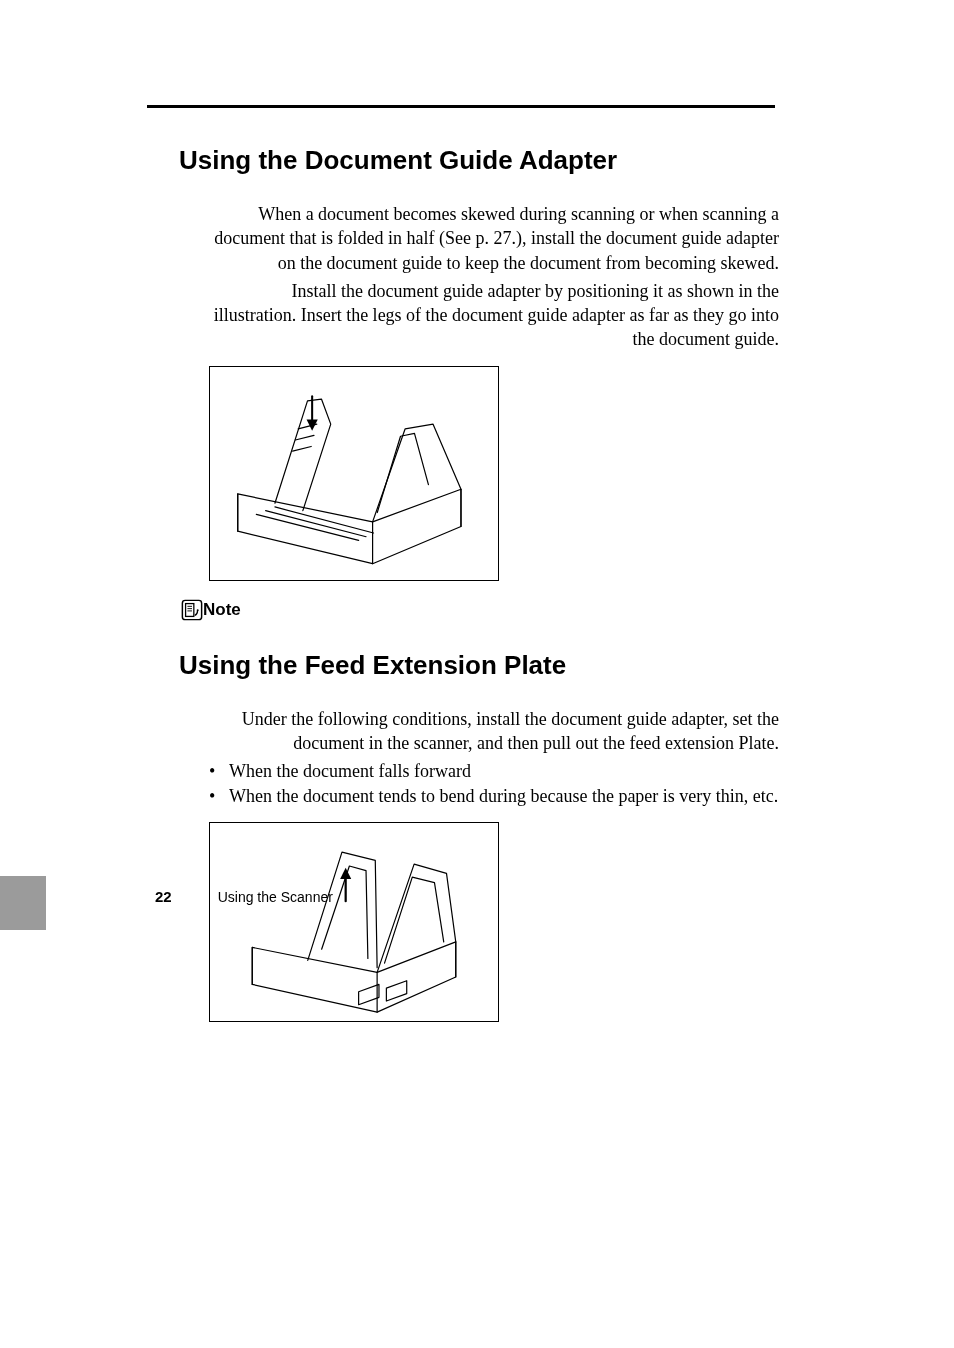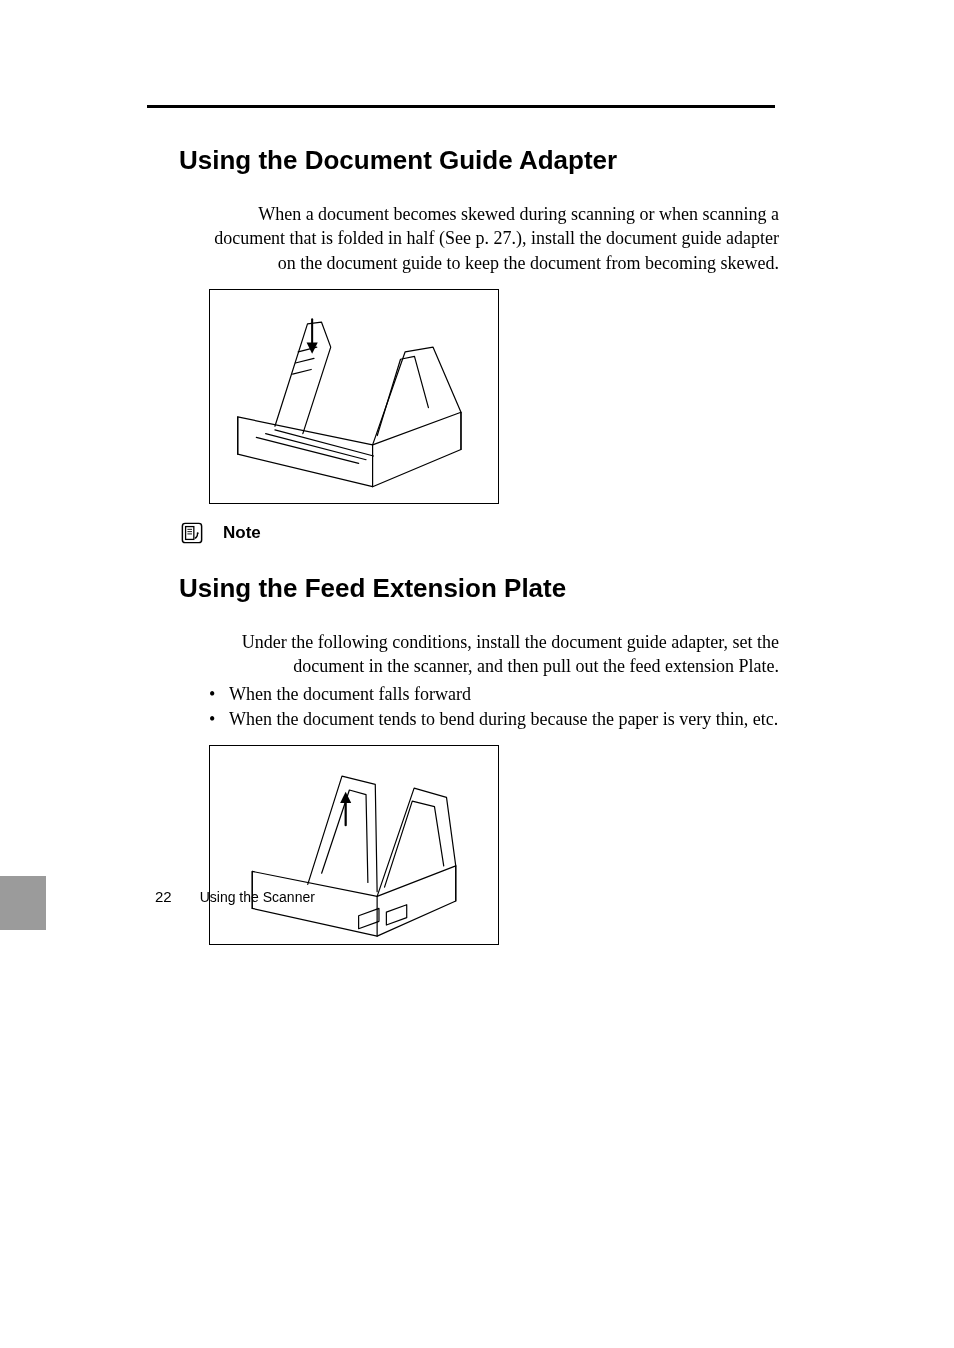--- a/index.html
+++ b/index.html
@@ -7,44 +7,45 @@
   .page { position: relative; width: 954px; height: 980px; }
   .hr-top { position: absolute; left: 147px; top: 105px; width: 628px; height: 3px; background: #000; }
   .content { position: absolute; left: 179px; top: 145px; width: 600px; }
   .h1 { font-family: Arial, Helvetica, sans-serif; font-weight: bold; font-size: 26px; margin-bottom: 26px; }
   .h1.second { margin-top: 28px; }
   .body-block { margin-left: 30px; font-size: 18px; line-height: 1.35; }
   .para { margin-bottom: 4px; text-align: right; }
   .figure { border: 1px solid #000; margin: 14px 0 18px 0; display: flex; align-items: center; justify-content: center; background: #fff; }
   .fig1 { width: 290px; height: 215px; }
   .fig2 { width: 290px; height: 200px; }
-  .note-row { display: flex; align-items: center; gap: 20px; margin-left: -28px; margin-bottom: 2px; }
+  .note-row { display: flex; align-items: center; gap: 0; margin-left: -28px; margin-bottom: 2px; }
   .note-icon { width: 22px; height: 22px; flex: 0 0 22px; }
   .note-label { font-family: Arial, Helvetica, sans-serif; font-weight: bold; font-size: 17px; }
   .bullets { margin-left: 30px; }
   .bullets .bitem { display: flex; gap: 10px; }
   .bullets .bmark { flex: 0 0 10px; }
   .footer { position: absolute; left: 0; bottom: 98px; width: 954px; }
   .footer-bar { position: absolute; left: 0; top: -6px; width: 46px; height: 54px; background: #9b9b9b; }
   .footer-text { position: absolute; left: 155px; top: 6px; font-family: Arial, Helvetica, sans-serif; font-size: 14px; }
-  .footer-text .pn { font-weight: normal; font-size: 15px; margin-right: 28px; }
+  .footer-text .pn { font-weight: bold; font-size: 15px; margin-right: 46px; }
   .placeholder-svg { display:block; }
 </style>
 </head>
 <body>
 
 <div class="page">
   <div class="hr-top"></div>
 
   <div class="content">
 
     <h2 class="h1">Using the Document Guide Adapter</h2>
 
     <div class="body-block">
       <p class="para">When a document becomes skewed during scanning or when scanning a document that is folded in half (See p. 27.), install the document guide adapter on the document guide to keep the document from becoming skewed.</p>
+      <p class="para">Install the document guide adapter by positioning it as shown in the illustration. Insert the legs of the document guide adapter as far as they go into the document guide.</p>
 
       <div class="figure fig1">
         <svg class="placeholder-svg" viewBox="0 0 290 215" width="270" height="200">
           <g fill="none" stroke="#000" stroke-width="1.3" stroke-linejoin="round" stroke-linecap="round">
             <path d="M20 170 L165 205 L260 165 L260 125 L165 160 L20 130 Z"></path>
             <path d="M20 130 L20 170 M165 160 L165 205 M260 125 L260 165"></path>
             <path d="M165 160 L200 60 L230 55 L260 125"></path>
             <path d="M170 150 L195 68 L210 65 L225 120"></path>
             <path d="M60 140 L95 30 L110 28 L120 55 L90 148"></path>
             <path d="M85 60 L105 55 M82 72 L102 67 M79 84 L99 79"></path>

